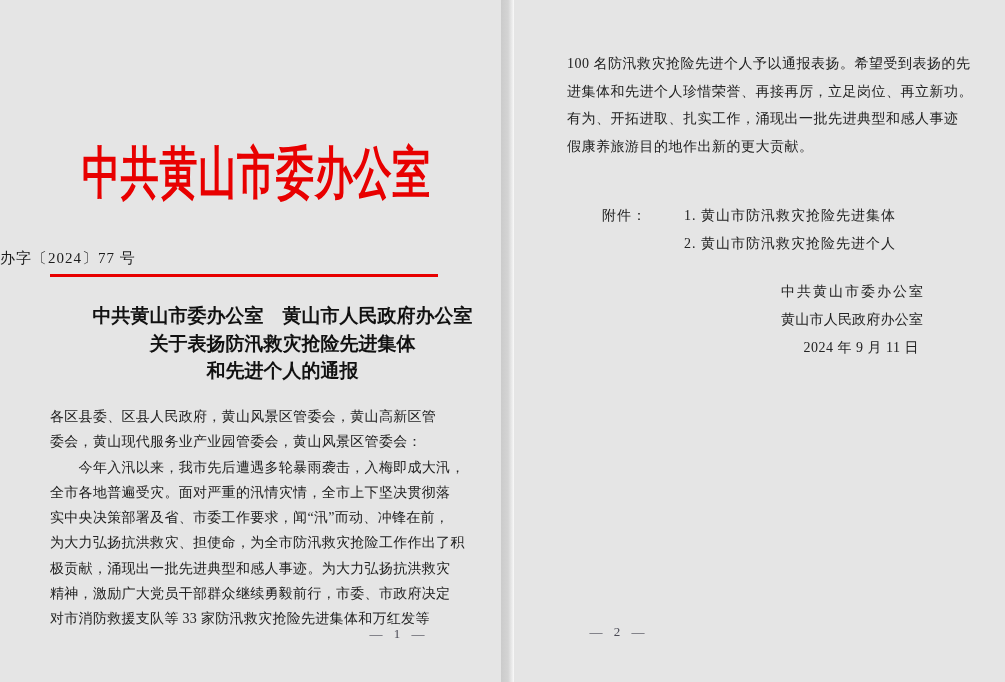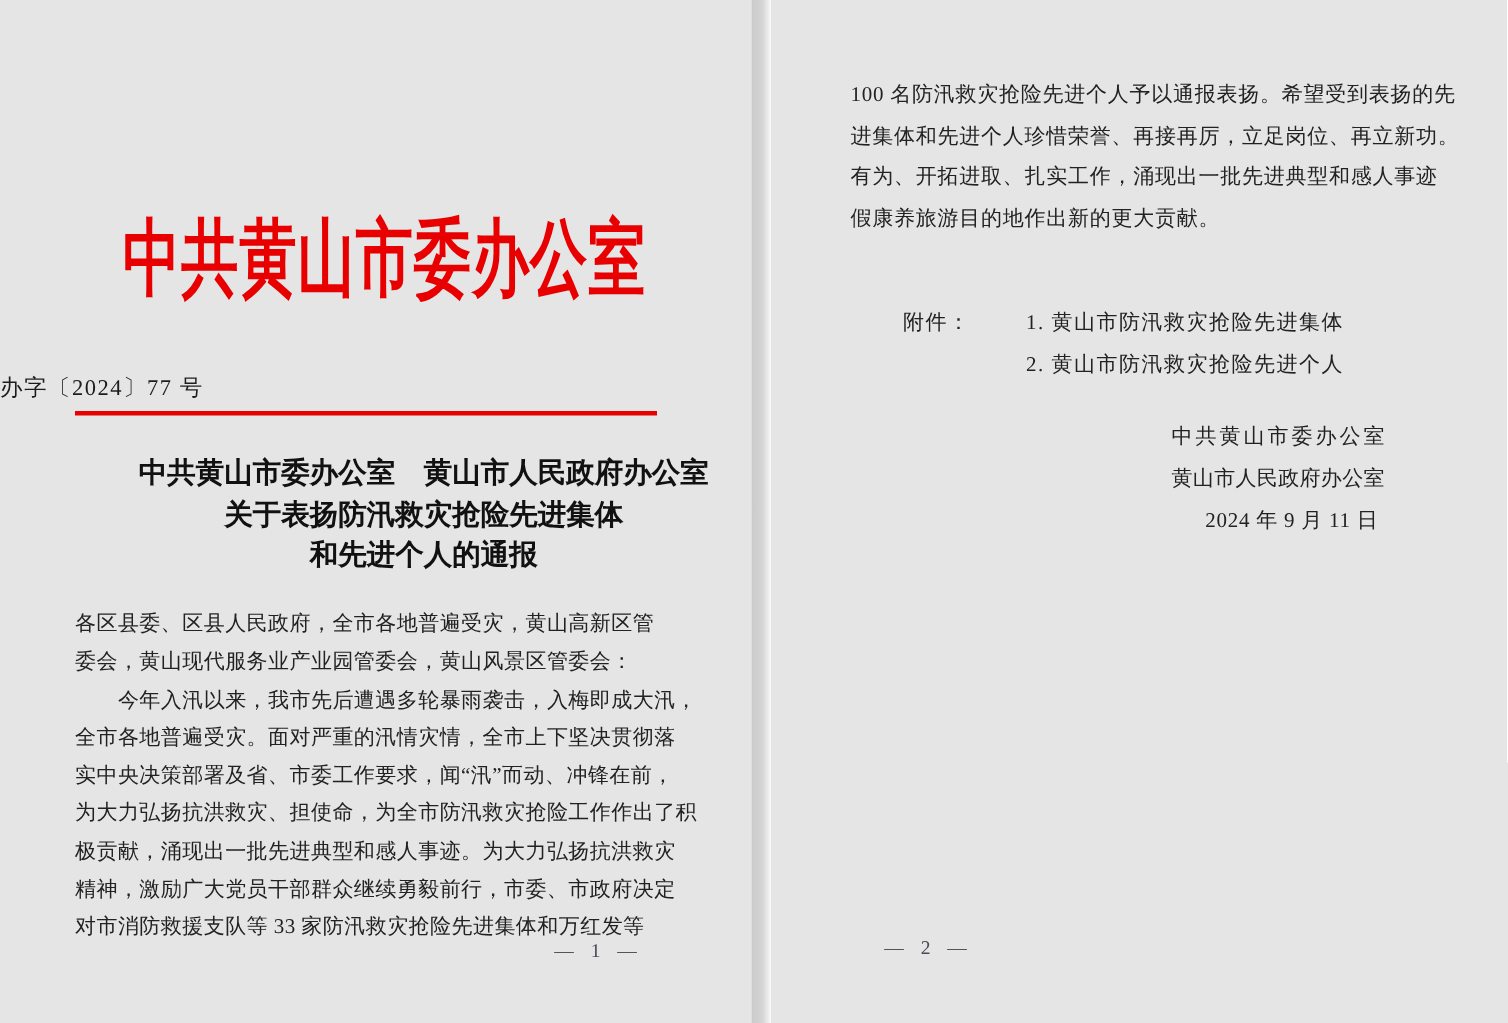--- a/index.html
+++ b/index.html
@@ -60,21 +60,21 @@
 
     <div class="p1-redline"></div>
 
     <div class="p1-title">
         <div>中共黄山市委办公室　黄山市人民政府办公室</div>
         <div>关于表扬防汛救灾抢险先进集体</div>
         <div>和先进个人的通报</div>
       </div>
 
     <div class="p1-body">
-        <div>各区县委、区县人民政府，全市各地普遍受灾，黄山高新区管</div>
+        <div>各区县委、区县人民政府，黄山风景区管委会，黄山高新区管</div>
         <div>委会，黄山现代服务业产业园管委会，黄山风景区管委会：</div>
         <div>　　今年入汛以来，我市先后遭遇多轮暴雨袭击，入梅即成大汛，</div>
         <div>全市各地普遍受灾。面对严重的汛情灾情，全市上下坚决贯彻落</div>
         <div>实中央决策部署及省、市委工作要求，闻“汛”而动、冲锋在前，</div>
         <div>为大力弘扬抗洪救灾、担使命，为全市防汛救灾抢险工作作出了积</div>
         <div>极贡献，涌现出一批先进典型和感人事迹。为大力弘扬抗洪救灾</div>
         <div>精神，激励广大党员干部群众继续勇毅前行，市委、市政府决定</div>
         <div>对市消防救援支队等 33 家防汛救灾抢险先进集体和万红发等</div>
       </div>
 

